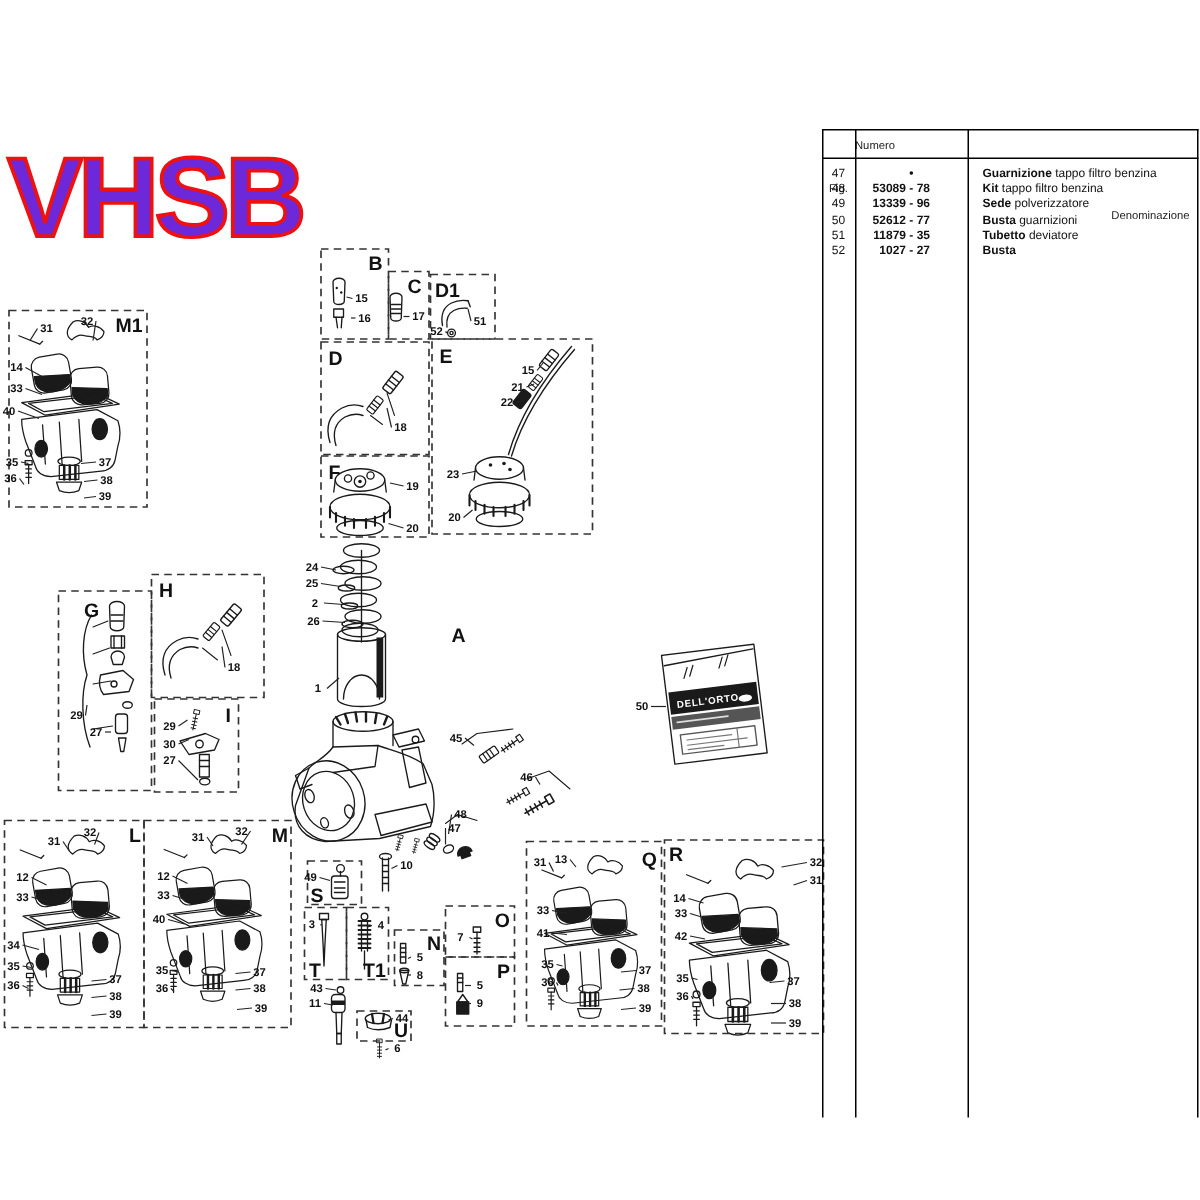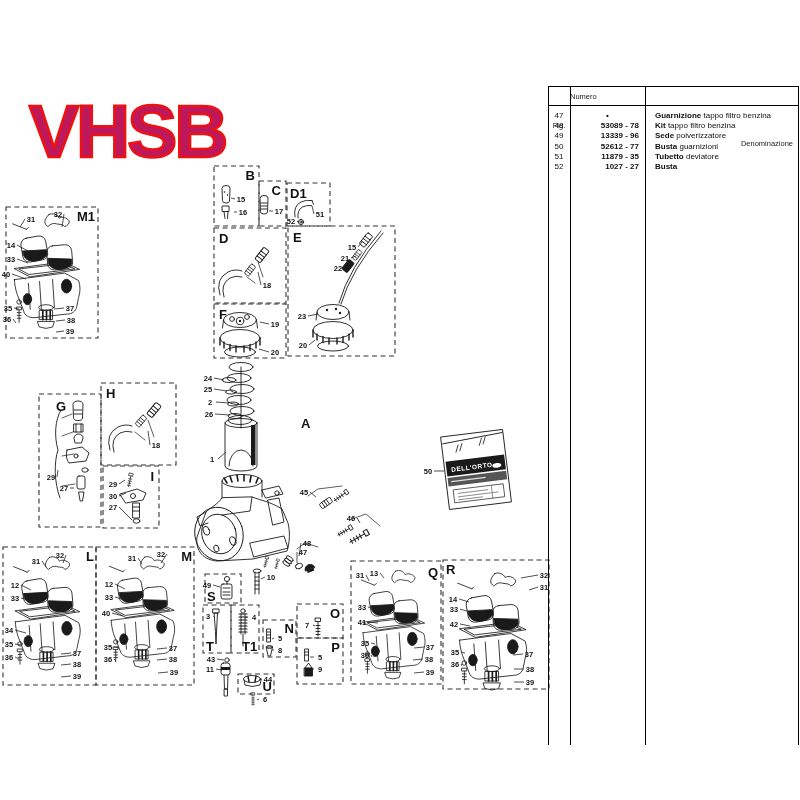--- a/index.html
+++ b/index.html
@@ -21,31 +21,31 @@
   .t-headline{top:19px;}
   .t-v{position:absolute;top:0;width:1px;height:100%;background:#000;}
   .v0{left:0;}.v1{left:22px;}.v2{left:97px;}.v3{right:0;}
   .t-header{position:absolute;top:6px;left:0;width:100%;font-size:7.5px;color:#222;}
   .h-fig{position:absolute;left:0;width:22px;text-align:center;margin-top:29px;}
   .h-num{position:absolute;left:22px;width:75px;text-align:left;}
   .h-den{position:absolute;right:6px;margin-top:47px;}
   #rows{position:absolute;top:25px;left:0;width:100%;}
   .trow{position:relative;height:10.2px;font-size:8px;line-height:10.2px;white-space:nowrap;}
   .c-fig{position:absolute;left:0;width:22px;text-align:center;}
-  .c-num{position:absolute;left:22px;width:69px;text-align:right;font-weight:bold;}
+  .c-num{position:absolute;left:22px;width:50px;text-align:right;font-weight:bold;}
   .c-num.center{width:75px;text-align:center;}
   .c-den{position:absolute;left:107px;}
   .c-den b{font-weight:bold;}
 </style>
 </head>
 <body>
 
 <div class="stage">
 
-  <div class="vhsb" style="color: #be185d; margin-left: 24px;">VHSB</div>
+  <div class="vhsb" style="color: #6d28d9;">VHSB</div>
 
   <svg id="diagram" viewBox="0 0 800 800">
     <defs>
       <g id="sym-assy">
         <line x1="6" y1="17" x2="21" y2="23"></line>
           <line x1="21" y1="23" x2="23" y2="21"></line>
         <path d="M45,7 c-5,5 -6,10 -1,13 c3,-3 6,-4 9,-3 c4,1 7,0 9,3 c3,-1 5,-3 5,-6 c-3,-4 -8,-5 -11,-3 c-2,-4 -7,-6 -11,-4 z"></path>
         <g transform="rotate(-10,30,45)">
           <rect x="16" y="31" width="27" height="26" rx="7"></rect>
           <path d="M17,49 q2,8 13,8 q8,0 12,-5 l0,-5 l-25,-3 z" fill="#1a1a1a"></path>

